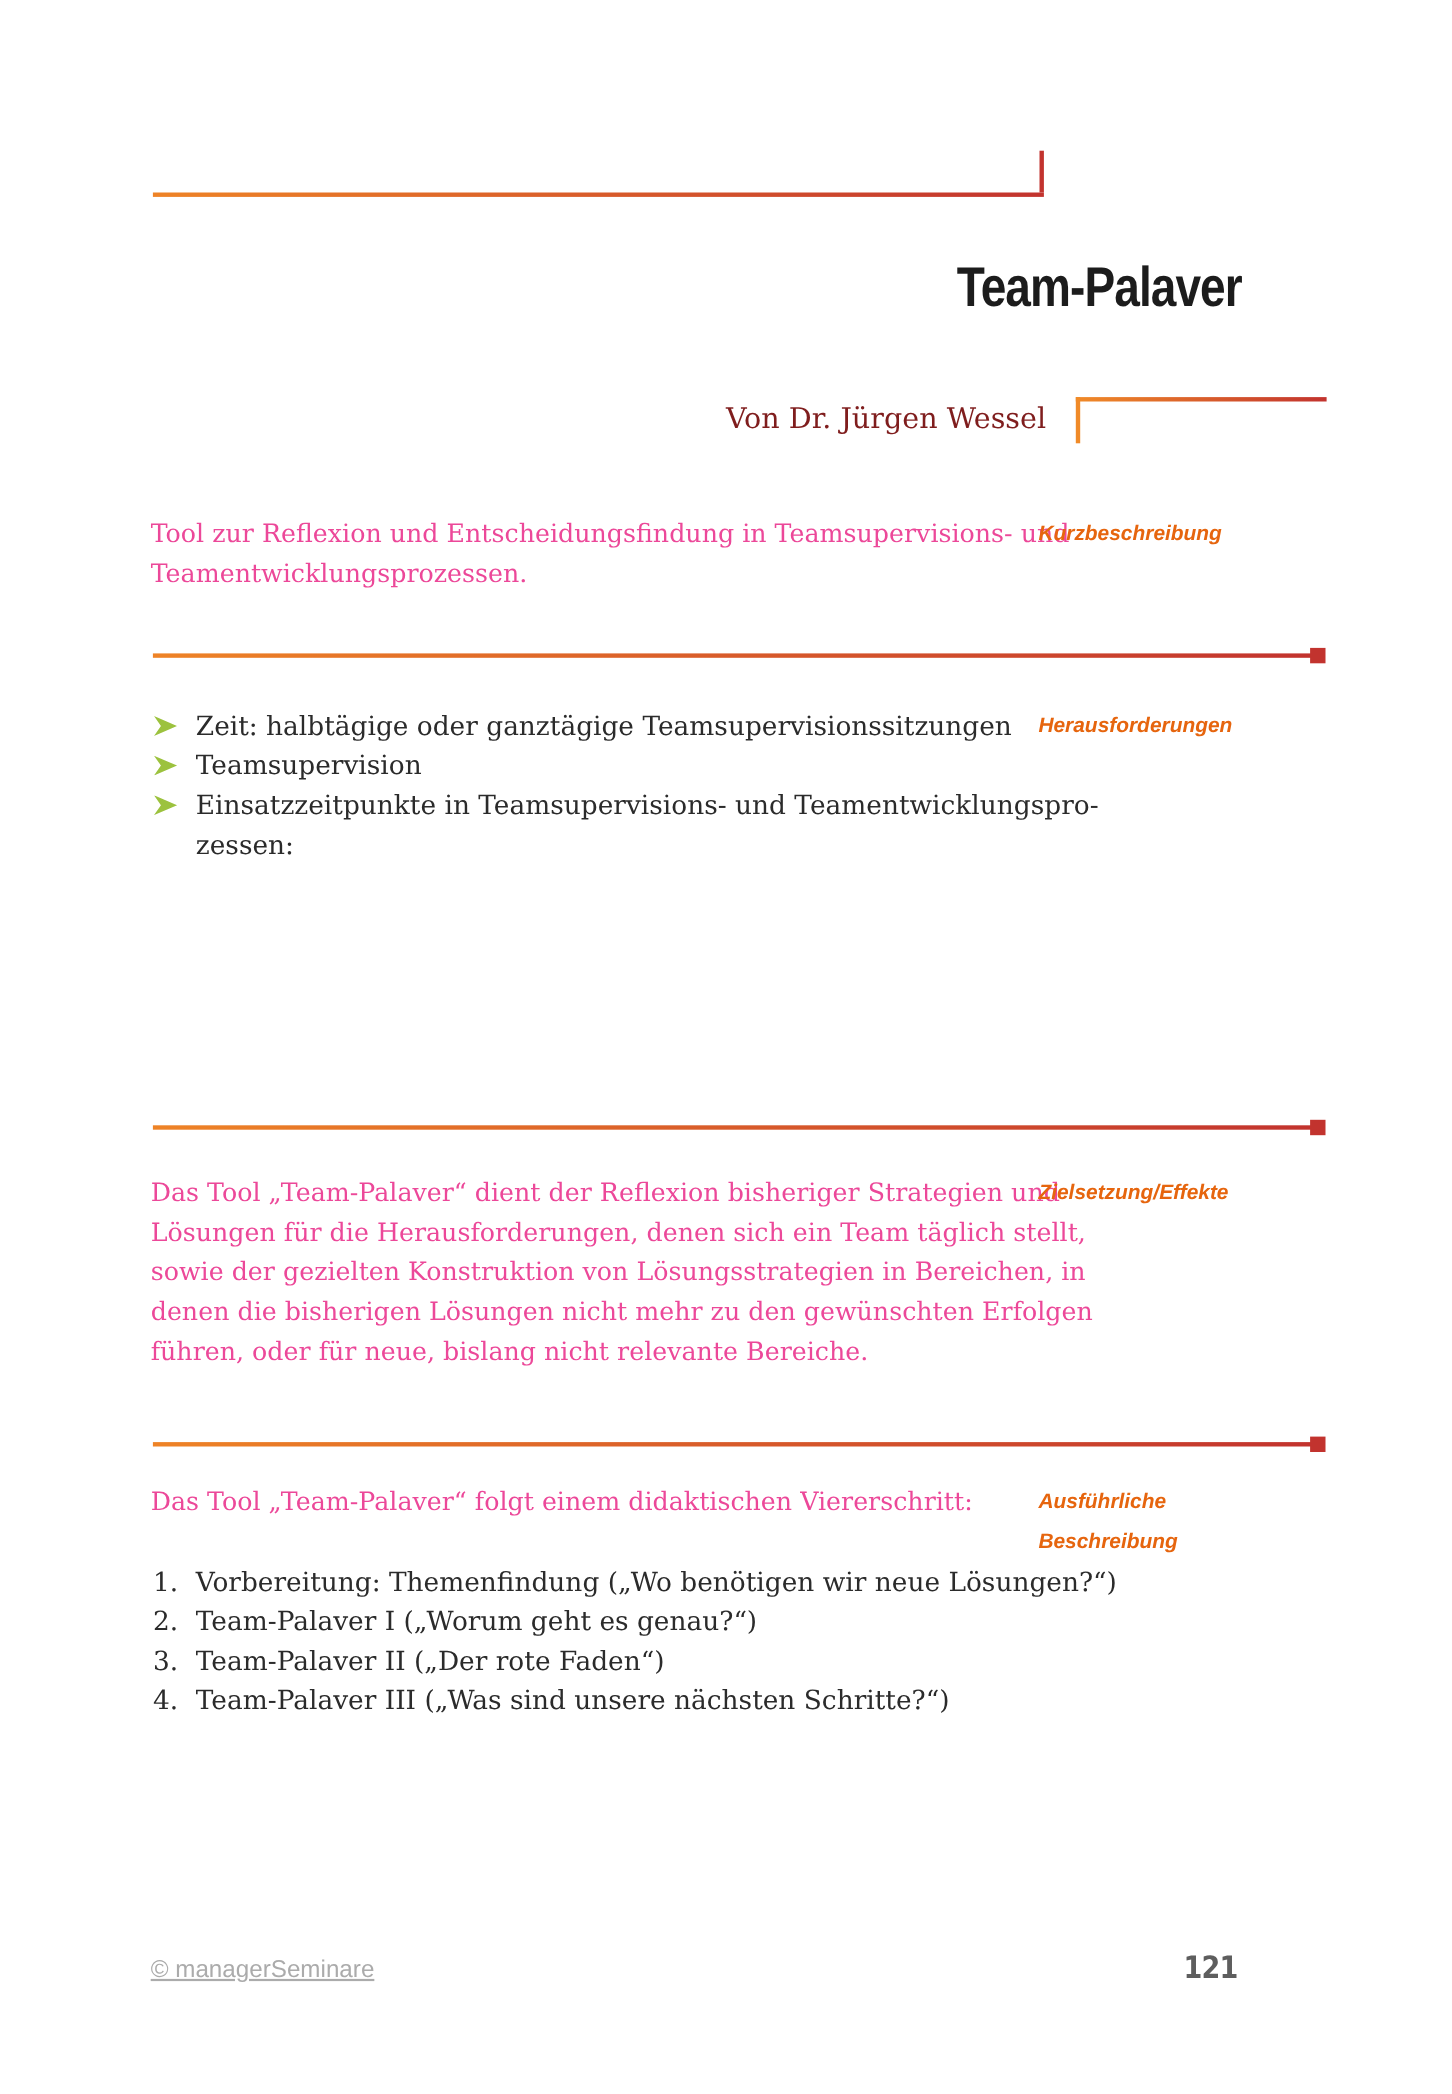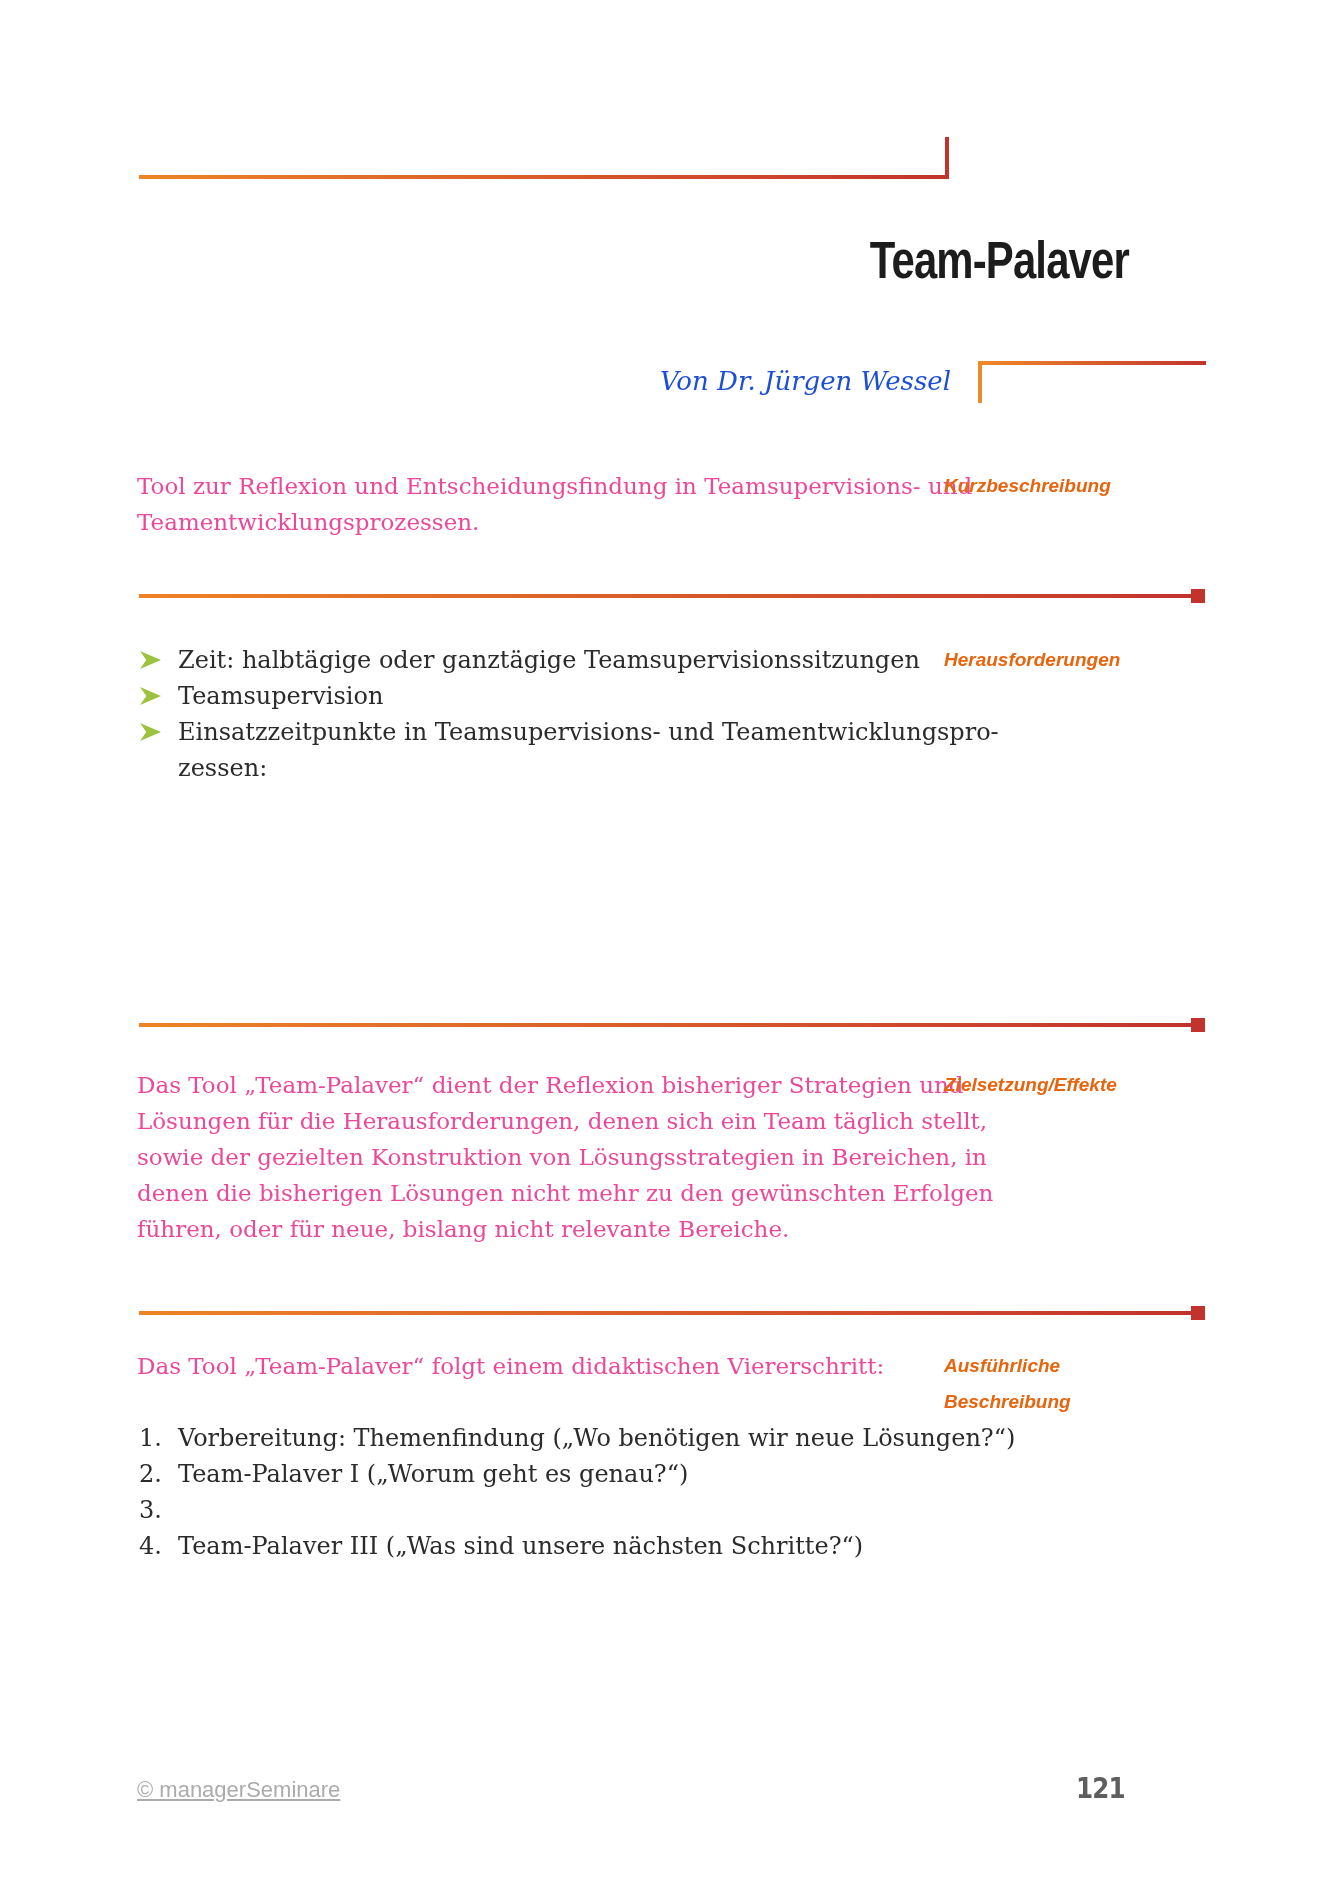--- a/index.html
+++ b/index.html
@@ -82,23 +82,22 @@
     letter-spacing: -1px;
     color: #1c1c1c;
     white-space: nowrap;
     transform: scaleX(0.82);
     transform-origin: 100% 50%;
   }
   .author {
     position: absolute;
     right: 369px;
     top: 366px;
-    font-style: italic;
     font-size: 26px;
-    color: #1d4ed8;
+    color: #7f1d1d;
     white-space: nowrap;
   }
 
   
   .body-text {
     position: absolute;
     left: 137px;
     font-size: 23px;
     line-height: 36px;
     white-space: pre;
@@ -256,20 +255,21 @@
     <div class="step-item">
       <span class="step-num">1.</span>
       <span class="step-text">Vorbereitung: Themenfindung („Wo benötigen wir neue Lösungen?“)</span>
     </div>
     <div class="step-item">
       <span class="step-num">2.</span>
       <span class="step-text">Team-Palaver I („Worum geht es genau?“)</span>
     </div>
     <div class="step-item">
       <span class="step-num">3.</span>
+      <span class="step-text">Team-Palaver II („Der rote Faden“)</span>
     </div>
     <div class="step-item">
       <span class="step-num">4.</span>
       <span class="step-text">Team-Palaver III („Was sind unsere nächsten Schritte?“)</span>
     </div>
   </div>
 
   <div class="copyright">© managerSeminare</div>
   <div class="page-number">121</div>
 

